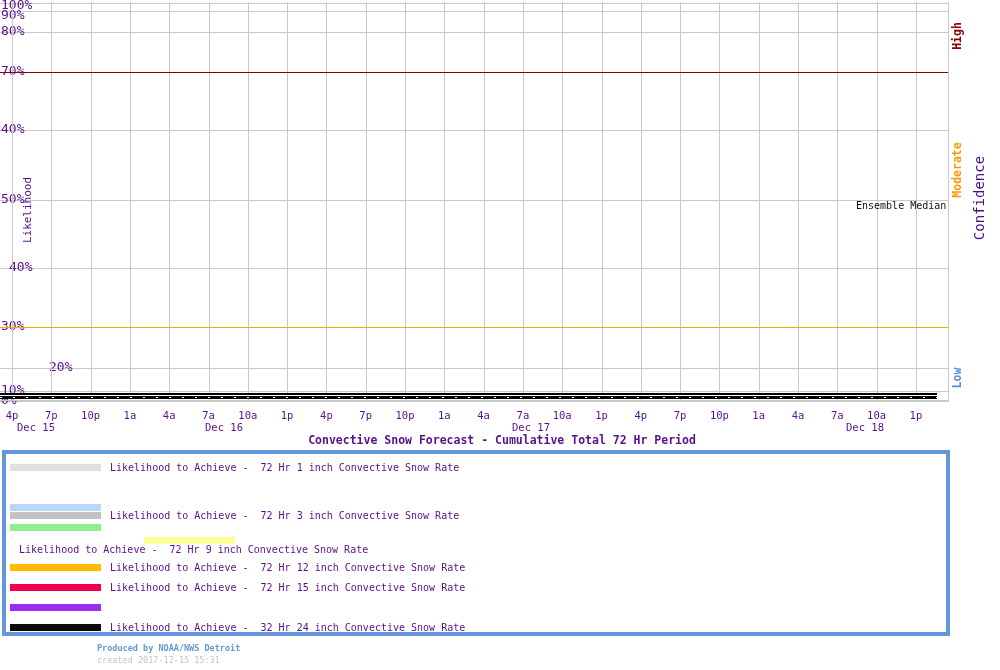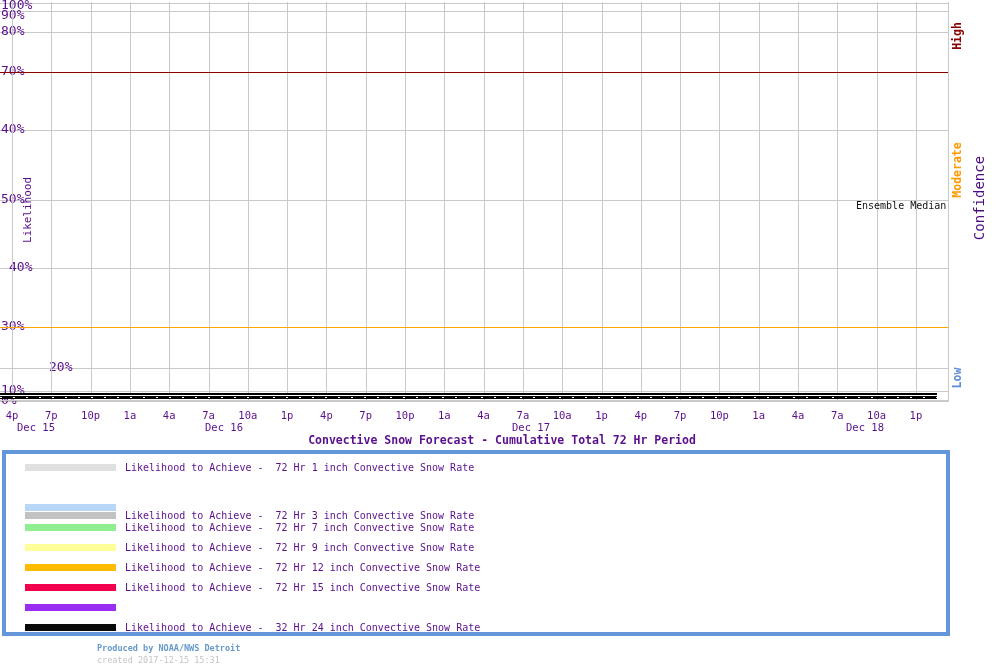--- a/index.html
+++ b/index.html
@@ -19,21 +19,21 @@
   .ylab-rot{color:#5a0f8c;font-size:11px;}
   #median-bar{position:absolute;left:0;top:393px;width:937px;height:6px;background:#000;}
   #median-bar .gapline{position:absolute;left:0;top:2px;width:100%;height:1px;background:#fff;}
   #median-bar .dashline{position:absolute;left:0;top:4px;width:100%;height:1px;
      background:repeating-linear-gradient(90deg,#fff 0 2px,transparent 2px 13px);}
   #chart-title{position:absolute;left:0;top:433px;width:1004px;text-align:center;
      font-weight:bold;font-size:11.5px;color:#5a0f8c;}
   #ensemble-median-label{position:absolute;left:856px;top:200px;font-size:10px;color:#111;}
   #legend-box{position:absolute;left:2px;top:450px;width:940px;height:178px;
      border:4px solid #6496dc;background:#fff;}
-  .legend-row{position:absolute;left:19px;height:20px;display:flex;align-items:center;}
+  .legend-row{position:absolute;left:4px;height:20px;display:flex;align-items:center;}
   .legend-swatch{width:91px;height:7px;}
   .legend-label{margin-left:9px;font-size:10px;color:#5a0f8c;white-space:pre;}
   #footer-produced{position:absolute;left:97px;top:643px;font-size:8.5px;font-weight:bold;color:#6699cc;}
   #footer-created{position:absolute;left:97px;top:655px;font-size:8.5px;color:#c4c4c4;}
   #footer-parametric{position:absolute;left:398px;top:647px;font-size:8.5px;font-weight:bold;color:#6699cc;}
   .frameline{position:absolute;background:#c9c9c9;}
 </style>
 </head>
 <body>
 
@@ -145,23 +145,22 @@
         </div>
         <div class="legend-row" style="top: 23px; margin-top: 28px;">
           <div class="legend-swatch" style="background: rgb(194, 194, 194);"></div>
           <div class="legend-label">Likelihood to Achieve -  72 Hr 3 inch Convective Snow Rate</div>
         </div>
         <div class="legend-row" style="top: 43px;">
           <div class="legend-swatch" style="background: rgb(184, 214, 248);"></div>
         </div>
         <div class="legend-row" style="top: 63px;">
           <div class="legend-swatch" style="background: rgb(144, 238, 144);"></div>
-          <div class="legend-label">Likelihood to Achieve -  72 Hr 7 inch Convective Snow Rate</div>
         </div>
-        <div class="legend-row" style="top: 83px;">
+        <div class="legend-row" style="top: 83px; flex-direction: column;">
           <div class="legend-swatch" style="background: rgb(255, 255, 153);"></div>
           <div class="legend-label">Likelihood to Achieve -  72 Hr 9 inch Convective Snow Rate</div>
         </div>
         <div class="legend-row" style="top: 103px;">
           <div class="legend-swatch" style="background: rgb(255, 187, 0);"></div>
           <div class="legend-label">Likelihood to Achieve -  72 Hr 12 inch Convective Snow Rate</div>
         </div>
         <div class="legend-row" style="top: 123px;">
           <div class="legend-swatch" style="background: rgb(242, 0, 78);"></div>
           <div class="legend-label">Likelihood to Achieve -  72 Hr 15 inch Convective Snow Rate</div>

